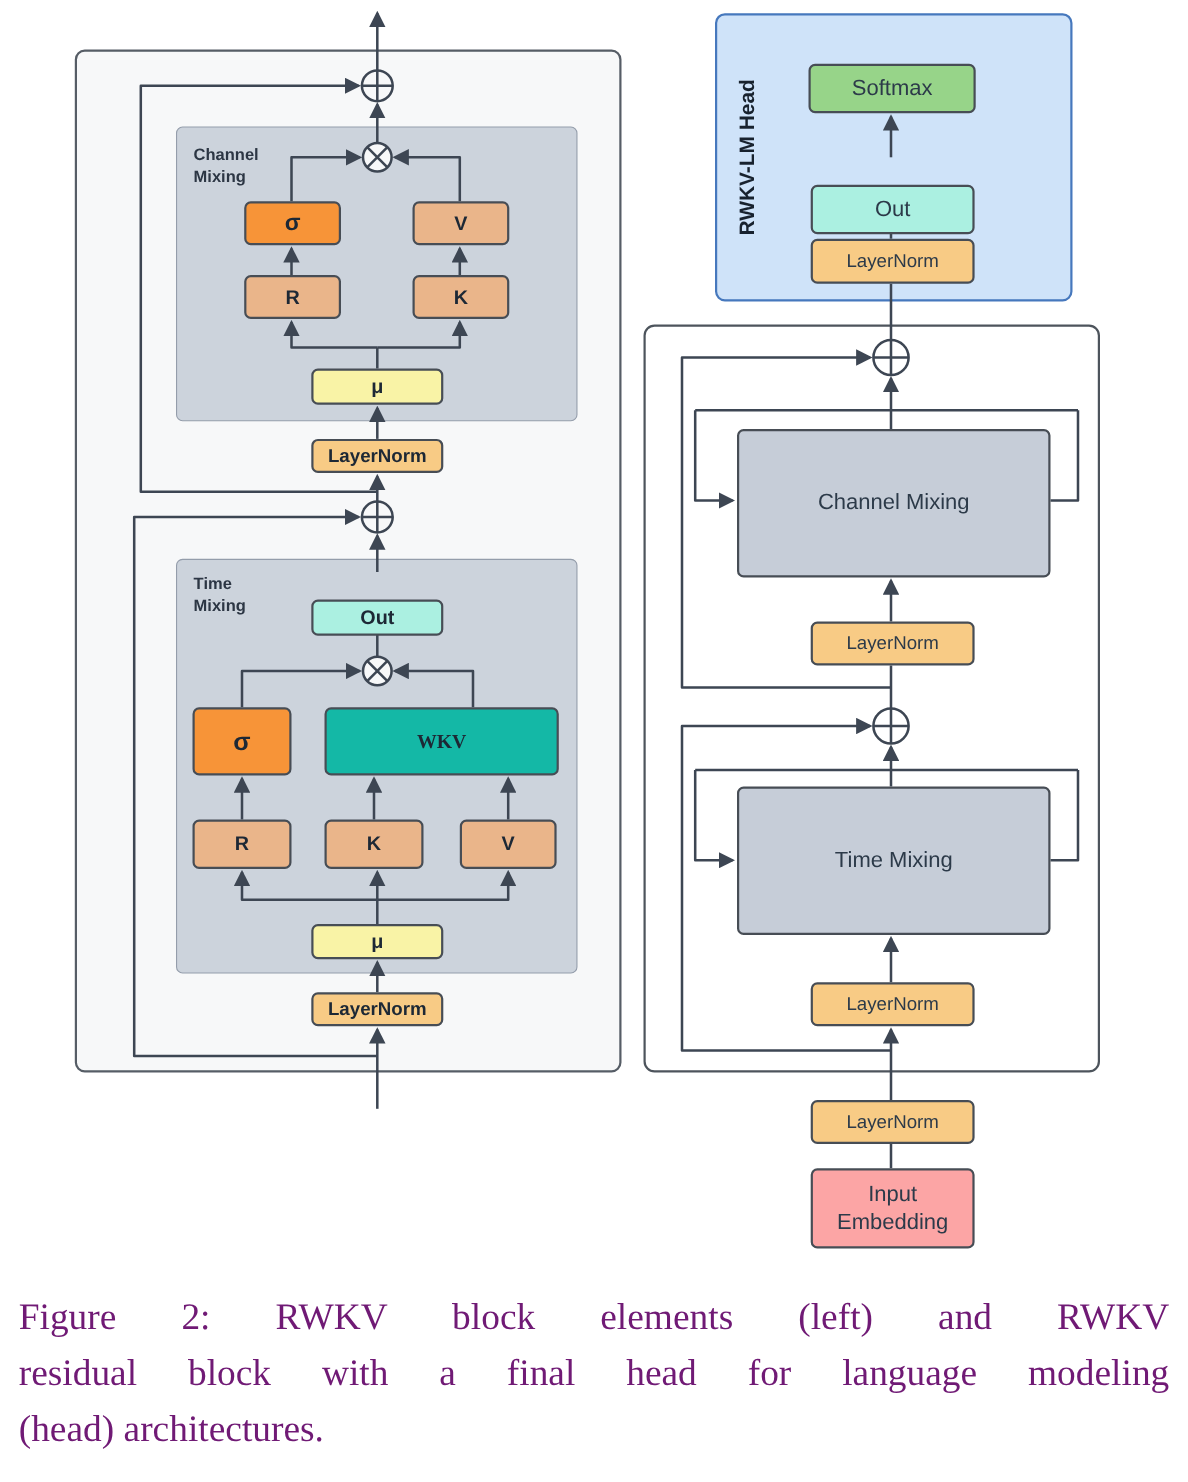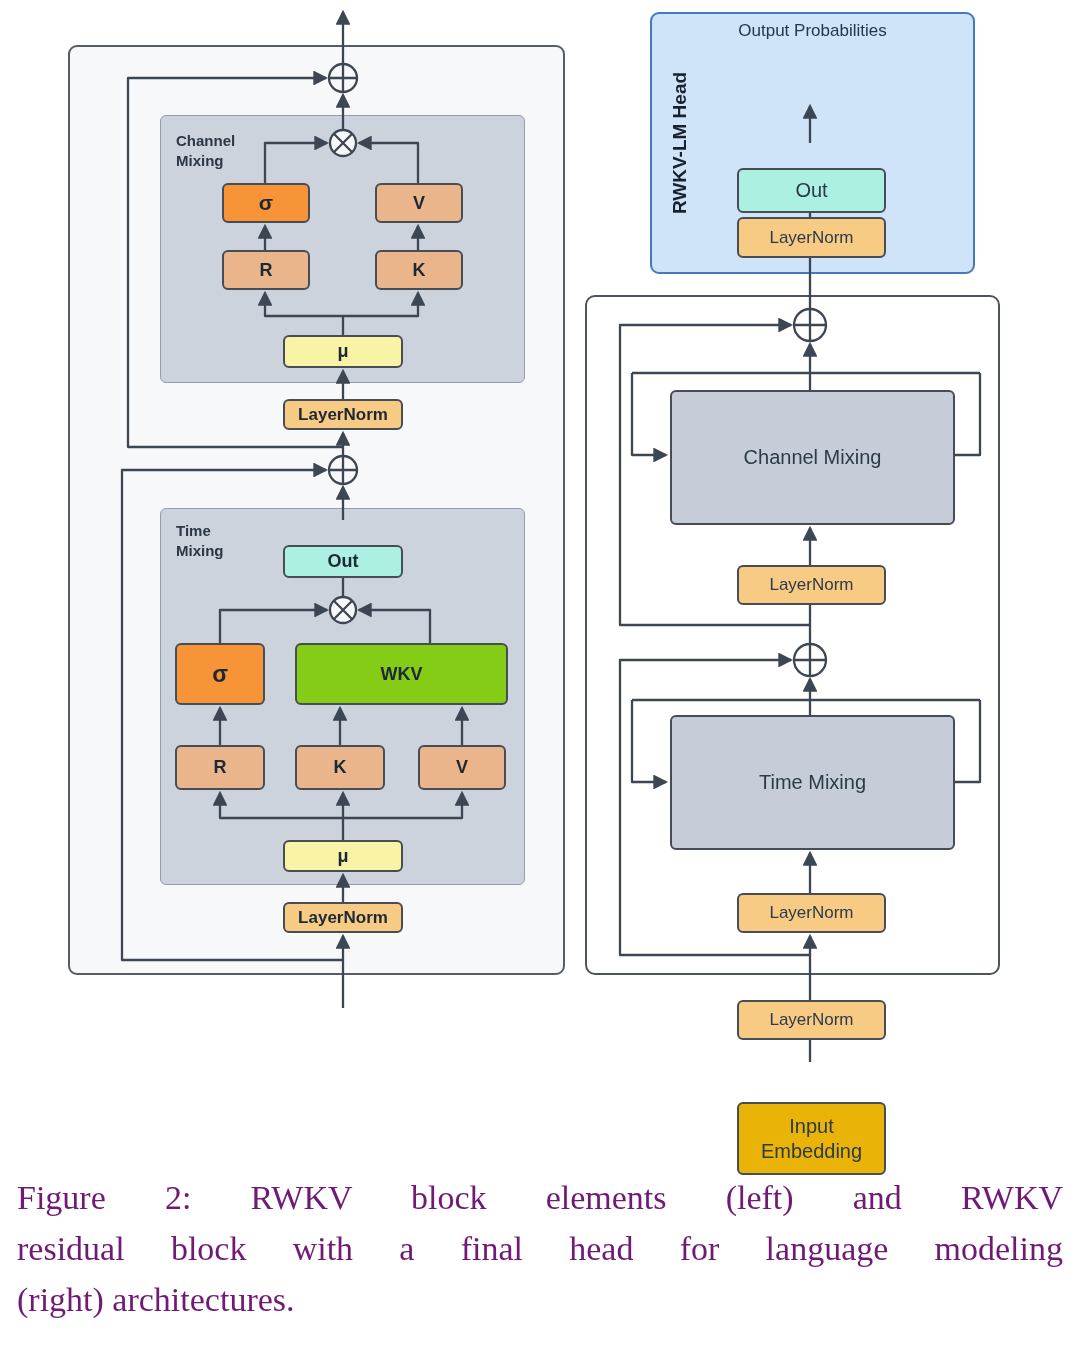--- a/index.html
+++ b/index.html
@@ -19,27 +19,27 @@
   #wires { position:absolute; left:0; top:0; }
 
   .box {
     position:absolute; display:flex; align-items:center; justify-content:center;
     text-align:center; border:2px solid #474d55; border-radius:6px;
     color:#1d2835; font-weight:bold; font-size:18px;
   }
   .box.sigma { background:#f79438; font-size:21px; }
   .box.sigma.big { font-size:23px; }
   .box.rkv { background:#eab58a; }
-  .box.wkv { background:#84cc16; }
+  .box.wkv { background:#14b8a6;font-family:Liberation Serif, serif; }
   .box.mu { background:#f9f3a6; font-size:18px; }
   .box.ln { background:#f8cb85; font-size:17px; }
   .box.out { background:#abf0e1;margin-top:25px; }
   .box.softmax { background:#97d489; }
   .box.mixing { background:#c6cdd8; }
-  .box.inputemb { background:#eab308; line-height:1.25; padding:0 4px;margin-top:40px; }
+  .box.inputemb { background:#fca5a5; line-height:1.25; padding:0 4px; }
   .rbox { font-weight:400; font-size:20px; color:#2c3a49; }
 
   .panel-label {
     position:absolute; font-weight:bold; font-size:15px;
     color:#2c3644; line-height:1.3;
   }
   .head-rot {
     position:absolute; left:680px; top:143px;
     transform:translate(-50%,-50%) rotate(-90deg);
     font-weight:bold; font-size:19px; color:#18222e; white-space:nowrap;
@@ -162,30 +162,30 @@
   <div class="box out" style="left:283px;top:520px;width:120px;height:33px">Out</div>
   <div class="box sigma big" style="left:175px;top:643px;width:90px;height:62px">σ</div>
   <div class="box wkv" style="left:295px;top:643px;width:213px;height:62px">WKV</div>
   <div class="box rkv" style="left:175px;top:745px;width:90px;height:45px">R</div>
   <div class="box rkv" style="left:295px;top:745px;width:90px;height:45px">K</div>
   <div class="box rkv" style="left:418px;top:745px;width:88px;height:45px">V</div>
   <div class="box mu" style="left:283px;top:840px;width:120px;height:32px">μ</div>
   <div class="box ln" style="left:283px;top:902px;width:120px;height:31px">LayerNorm</div>
 
   <div class="head-rot">RWKV-LM Head</div>
-  <div class="outprob">Output Probabilities</div>
+  <div class="box softmax rbox" style="left:735px;top:58px;width:152px;height:45px">Softmax</div>
   <div class="box out rbox" style="left:737px;top:143px;width:149px;height:45px">Out</div>
   <div class="box ln rbox" style="left:737px;top:217px;width:149px;height:41px">LayerNorm</div>
 
   <div class="box mixing rbox" style="left:670px;top:390px;width:285px;height:135px">Channel Mixing</div>
   <div class="box ln rbox" style="left:737px;top:565px;width:149px;height:40px">LayerNorm</div>
   <div class="box mixing rbox" style="left:670px;top:715px;width:285px;height:135px">Time Mixing</div>
   <div class="box ln rbox" style="left:737px;top:893px;width:149px;height:40px">LayerNorm</div>
   <div class="box ln rbox" style="left:737px;top:1000px;width:149px;height:40px">LayerNorm</div>
   <div class="box inputemb rbox" style="left:737px;top:1062px;width:149px;height:73px">Input Embedding</div>
 
 </div>
 
 <div id="caption">
   <div class="cap-line just">Figure 2: RWKV block elements (left) and RWKV</div>
   <div class="cap-line just">residual block with a final head for language modeling</div>
-  <div class="cap-line">(right) architectures.</div>
+  <div class="cap-line">(head) architectures.</div>
 </div>
 
 </body></html>

